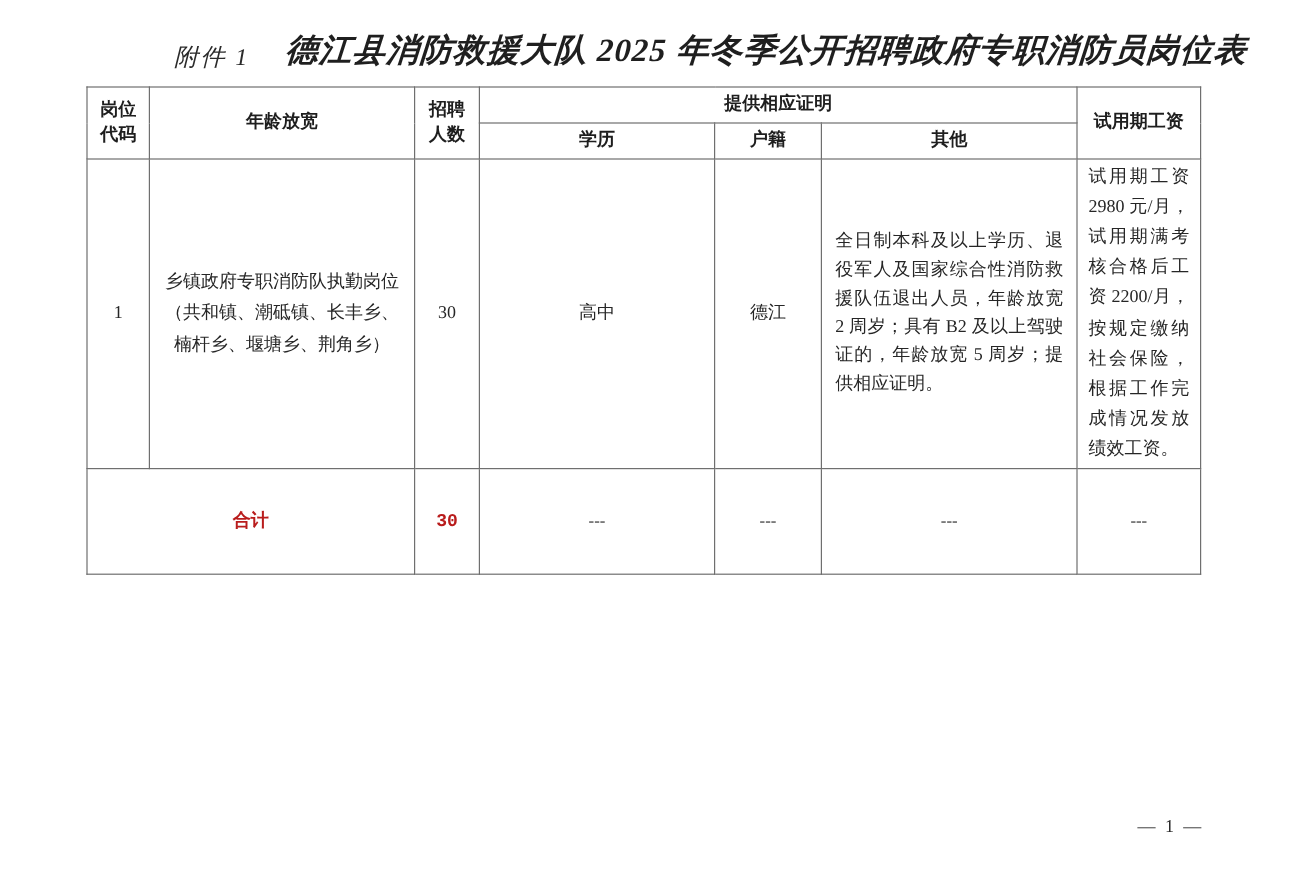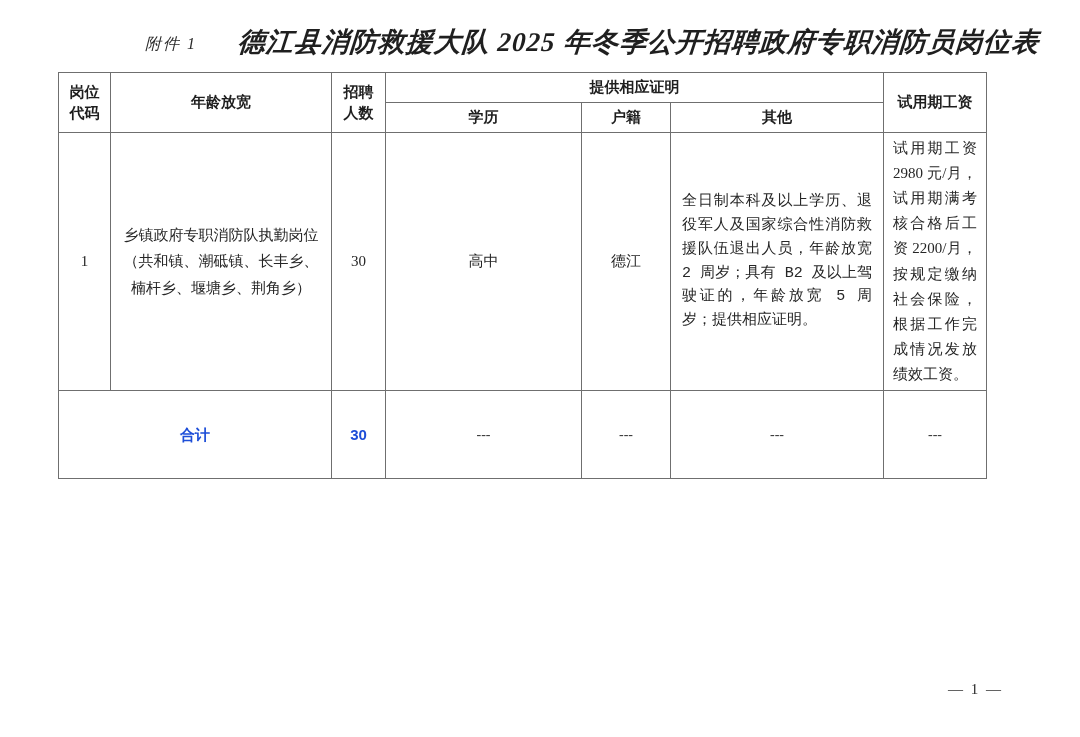--- a/index.html
+++ b/index.html
@@ -11,21 +11,21 @@
     font-family: "Liberation Serif", "DejaVu Serif", serif;
     color: #262626;
     overflow: hidden;
   }
 
   
   .attachment-label {
     position: absolute;
     left: 145px;
     top: 34px;
-    font-size: 16px;
+    font-size: 20px;
     font-style: italic;
     color: #2b2b2b;
     letter-spacing: 2px;
   }
   .doc-title {
     position: absolute;
     left: 238px;
     top: 24px;
     width: 680px;
     font-size: 27px;
@@ -33,21 +33,21 @@
     font-style: italic;
     letter-spacing: 1px;
     color: #1f1f1f;
     transform: skewX(-4deg);
     white-space: nowrap;
   }
 
   
   table.job-table {
     position: absolute;
-    left: 58px;
+    left: 72px;
     top: 72px;
     width: 928px;
     border-collapse: collapse;
     table-layout: fixed;
     color: #262626;
   }
   .job-table th, .job-table td {
     border: 1px solid #6f6f6f;
     vertical-align: middle;
     text-align: center;
@@ -73,32 +73,31 @@
   td.cell-post {
     text-align: center;
     padding: 0 9px;
     line-height: 1.75;
     margin-left: 24px;
   }
   td.cell-other {
     text-align: justify;
     padding: 1px 11px;
     line-height: 1.58;
-    font-family: Liberation Mono, monospace;
   }
   td.cell-salary {
     text-align: justify;
     padding: 0 9px;
     line-height: 1.68;
   }
   td.cell-total-label, td.cell-total-count {
-    font-family: Liberation Sans, sans-serif;
+    font-family: Liberation Mono, monospace;
     font-weight: bold;
     font-size: 15px;
-    color: #1d4ed8;
+    color: #b91c1c;
   }
   td.cell-dash {
     font-size: 14px;
     color: #3a3a3a;
     letter-spacing: 0;
   }
 
   
   .page-number {
     position: absolute;

